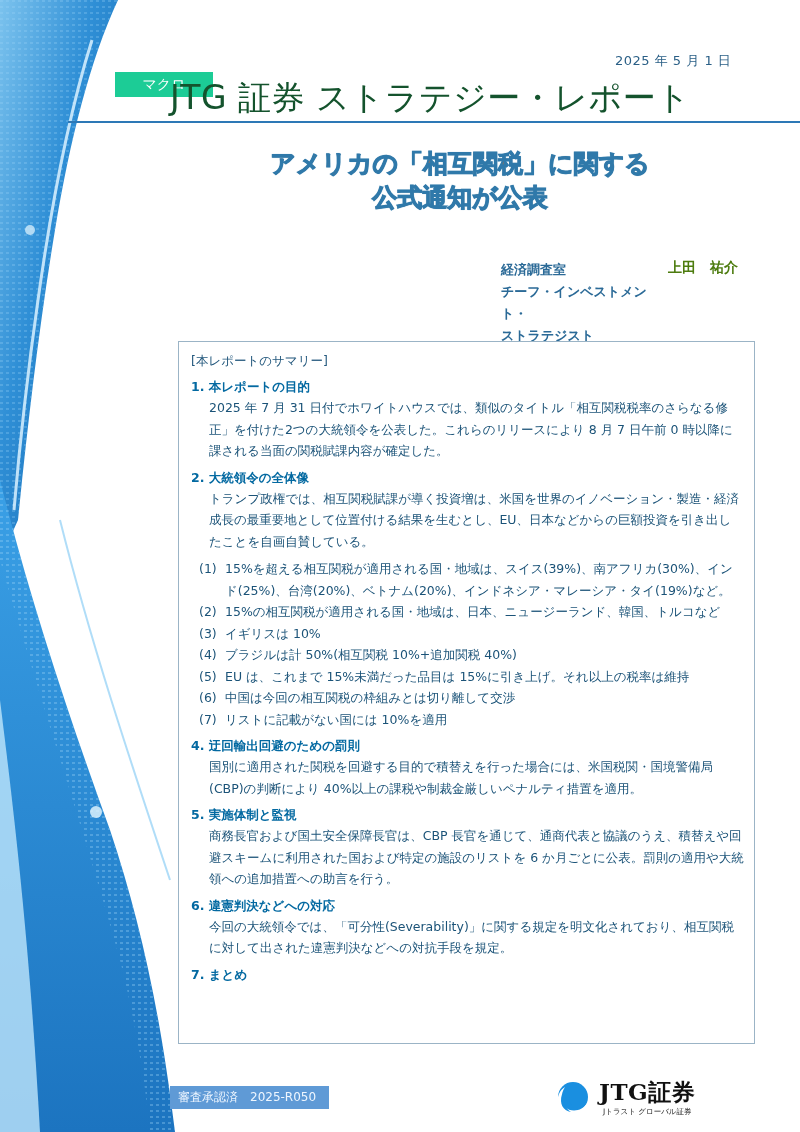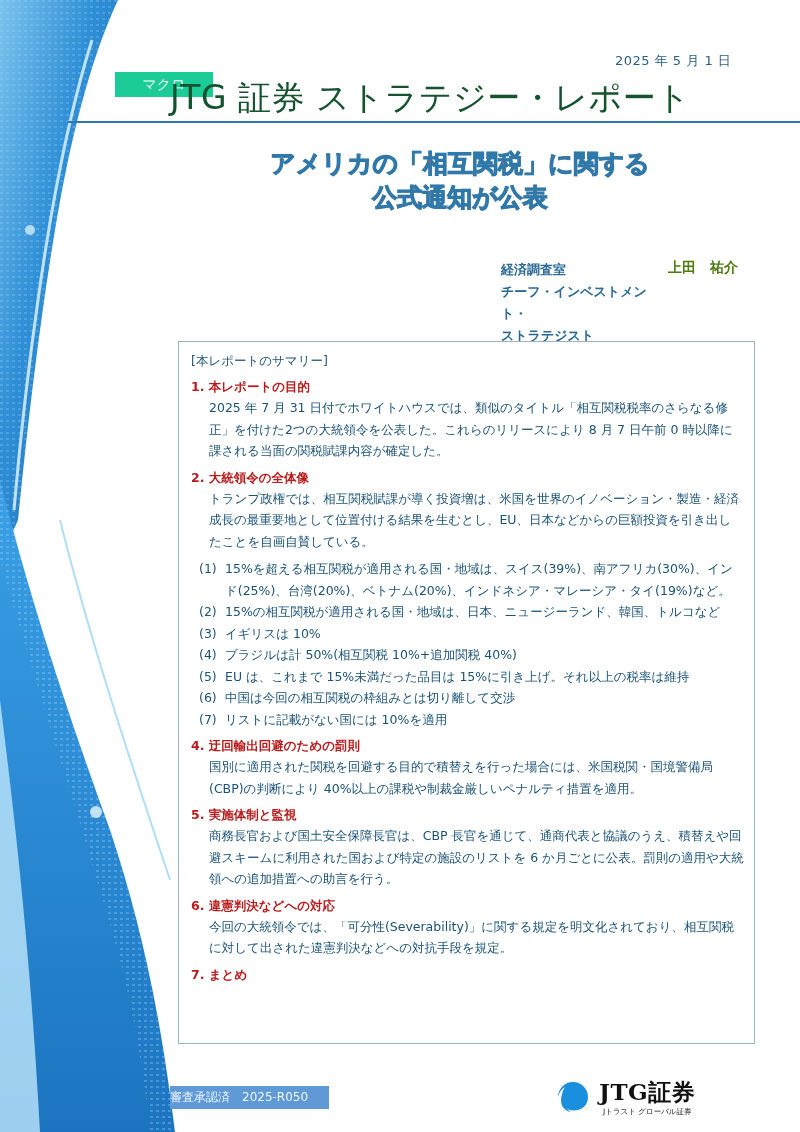--- a/index.html
+++ b/index.html
@@ -21,45 +21,45 @@
     }
     .report-title {
       position: absolute; left: 170px; top: 76px; font-size: 33px; color: #14532d; font-weight: normal;
       letter-spacing: 0.5px; white-space: nowrap;
     }
     .header-rule {
       position: absolute; left: 68px; top: 121px; width: 732px; height: 2px; background: #2d78b6;
     }
     .headline {
       position: absolute; left: 200px; top: 147px; width: 520px; text-align: center;
-      font-size: 25px; line-height: 34px; font-weight: bold; color: #ef4444;
+      font-size: 25px; line-height: 34px; font-weight: bold; color: #737373;
       -webkit-text-stroke: 1px #2f79aa;
       text-shadow: 0 0 1px #2f79aa;
     }
     .author-block { position: absolute; left: 501px; top: 259px; font-size: 13px; font-weight: bold; color: #2b6a97; }
     .author-dept { display: block; line-height: 22px; }
     .author-role { display: block; line-height: 22px; width: 170px; }
     .author-name { position: absolute; left: 668px; top: 259px; font-size: 14px; font-weight: bold; color: #4d7c0f; }
 
     .summary-box {
       position: absolute; left: 170px; top: 341px; width: 577px; height: 703px;
       border: 1px solid #9bb4c6; background: #fff; box-sizing: border-box;
       padding: 9px 10px 0 12px; font-size: 12.5px; color: #1b5378; margin-left: 8px;
     }
     .summary-heading { line-height: 20px; margin-bottom: 6px; color: #23587d; }
     .section { margin-bottom: 6px; }
-    .section-title { font-weight: bold; color: #b91c1c; line-height: 20px; font-size: 12.5px; }
+    .section-title { font-weight: bold; color: #0369a1; line-height: 20px; font-size: 12.5px; }
     .section-body { padding-left: 18px; line-height: 21.5px; color: #1b5378; }
     .list-item { display: flex; line-height: 21.5px; padding-left: 8px; }
     .list-num { width: 26px; flex: 0 0 26px; }
     .list-text { flex: 1; }
 
     .approval-badge {
       position: absolute; left: 170px; top: 1086px; width: 159px; height: 23px;
-      background: #5f9ad6; color: #eef6ff; font-size: 12px; line-height: 23px; padding-left: 0; box-sizing: border-box;
+      background: #5f9ad6; color: #eef6ff; font-size: 12px; line-height: 23px; padding-left: 8px; box-sizing: border-box;
       white-space: nowrap;
     }
     .logo { position: absolute; left: 553px; top: 1077px; width: 160px; height: 45px; }
     .logo-mark { position: absolute; left: 0; top: 4px; width: 36px; height: 36px; }
     .logo-text { position: absolute; left: 46px; top: 0px; font-size: 23px; font-weight: bold; color: #111; letter-spacing: 0.5px; font-family: "DejaVu Serif", serif; }
     .logo-sub { position: absolute; left: 50px; top: 30px; font-size: 7.5px; color: #222; white-space: nowrap; }
   </style>
 </head>
 <body>
 

